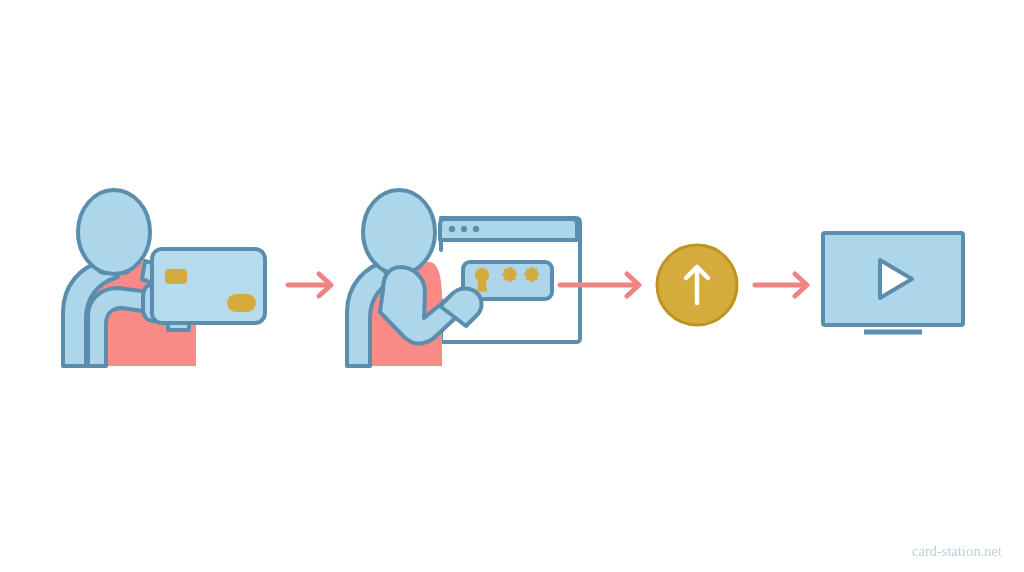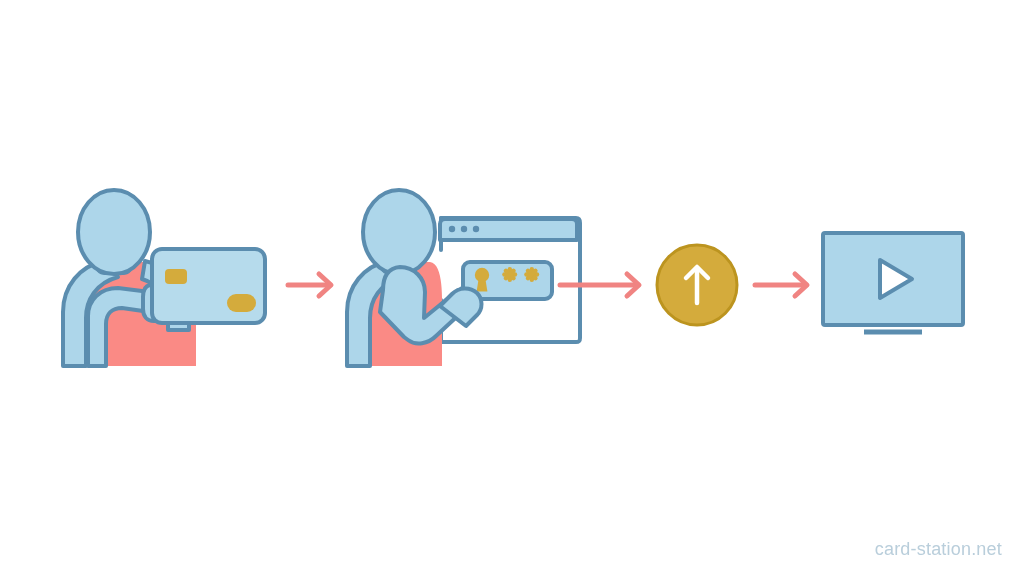--- a/index.html
+++ b/index.html
@@ -23,22 +23,22 @@
     left: 0;
     top: 0;
     width: 1024px;
     height: 572px;
     display: block;
   }
   .watermark {
     position: absolute;
     right: 22px;
     bottom: 12px;
-    font-family: Liberation Sans, sans-serif;
-    font-size: 18px;
+    font-family: Liberation Serif, serif;
+    font-size: 14px;
     letter-spacing: 0.2px;
     color: #b9cedb;
     user-select: none;
   }
 </style>
 </head>
 <body>
 
 <div id="stage">
 

